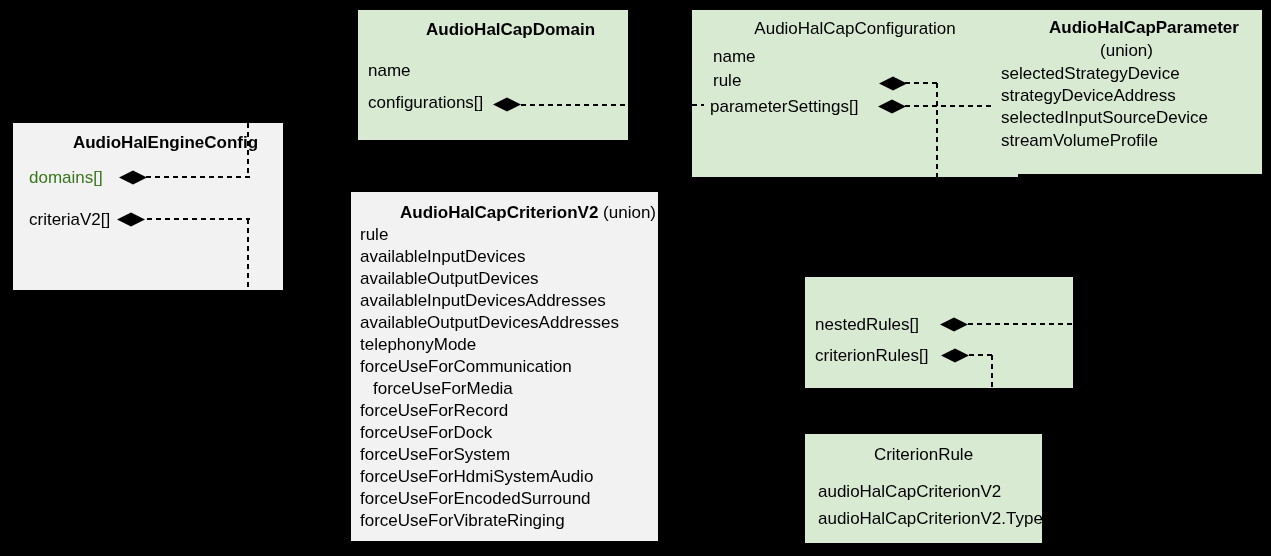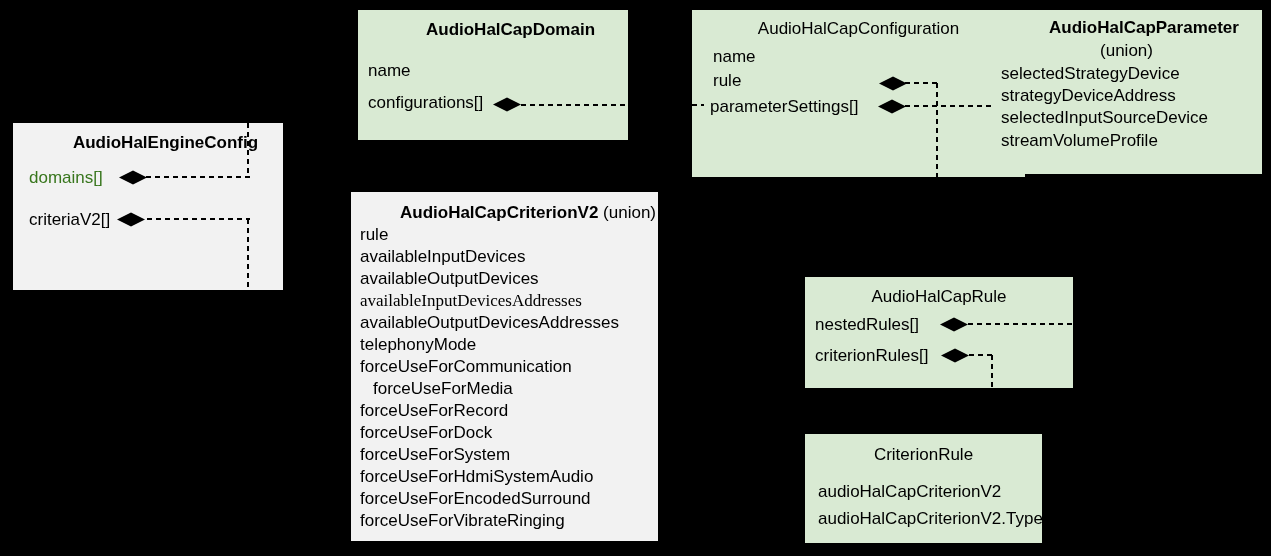--- a/index.html
+++ b/index.html
@@ -49,56 +49,55 @@
     <div class="field green-text" style="left:16px;top:45px;">domains[]</div>
     <div class="field" style="left:16px;top:87px;">criteriaV2[]</div>
   </div>
 
   <div class="box green" style="left:358px;top:10px;width:270px;height:130px;">
     <div class="btitle bold">AudioHalCapDomain</div>
     <div class="field" style="left:10px;top:51px;">name</div>
     <div class="field" style="left:10px;top:83px;">configurations[]</div>
   </div>
 
-  <div class="box green" style="left:692px;top:10px;width:326px;height:167px;padding-left:7px;">
+  <div class="box green" style="left:692px;top:10px;width:326px;height:167px;">
     <div class="btitle" style="top:9px;">AudioHalCapConfiguration</div>
     <div class="field" style="left:21px;top:37px;">name</div>
     <div class="field" style="left:21px;top:61px;">rule</div>
     <div class="field" style="left:18px;top:87px;">parameterSettings[]</div>
   </div>
 
   <div class="box green" style="left:991px;top:10px;width:271px;height:164px;">
     <div class="btitle bold" style="top:8px;">AudioHalCapParameter</div>
     <div class="btitle sub" style="top:31px;">(union)</div>
     <div class="field" style="left:10px;top:54px;">selectedStrategyDevice</div>
     <div class="field" style="left:10px;top:76px;">strategyDeviceAddress</div>
     <div class="field" style="left:10px;top:98px;">selectedInputSourceDevice</div>
     <div class="field" style="left:10px;top:121px;">streamVolumeProfile</div>
   </div>
 
   <div class="box gray" style="left:351px;top:192px;width:307px;height:349px;">
     <div class="btitle titlewrap" style="top:11px;"><span class="bold">AudioHalCapCriterionV2</span> <span class="sub">(union)</span></div>
     <div class="field" style="left:9px;top:33px;">rule</div>
     <div class="field" style="left:9px;top:55px;">availableInputDevices</div>
     <div class="field" style="left:9px;top:77px;">availableOutputDevices</div>
-    <div class="field" style="left:9px;top:99px;font-family:Liberation Serif, serif;">availableInputDevicesAddresses</div>
+    <div class="field" style="left:9px;top:99px;">availableInputDevicesAddresses</div>
     <div class="field" style="left:9px;top:121px;">availableOutputDevicesAddresses</div>
     <div class="field" style="left:9px;top:143px;">telephonyMode</div>
     <div class="field" style="left:9px;top:165px;">forceUseForCommunication</div>
     <div class="field" style="left:22px;top:187px;">forceUseForMedia</div>
     <div class="field" style="left:9px;top:209px;">forceUseForRecord</div>
     <div class="field" style="left:9px;top:231px;">forceUseForDock</div>
     <div class="field" style="left:9px;top:253px;">forceUseForSystem</div>
     <div class="field" style="left:9px;top:275px;">forceUseForHdmiSystemAudio</div>
     <div class="field" style="left:9px;top:297px;">forceUseForEncodedSurround</div>
     <div class="field" style="left:9px;top:319px;">forceUseForVibrateRinging</div>
   </div>
 
   <div class="box green" style="left:805px;top:277px;width:268px;height:111px;">
-    <div class="btitle">AudioHalCapRule</div>
     <div class="field" style="left:10px;top:38px;">nestedRules[]</div>
     <div class="field" style="left:10px;top:69px;">criterionRules[]</div>
   </div>
 
   <div class="box green" style="left:805px;top:434px;width:237px;height:109px;">
     <div class="btitle" style="top:11px;">CriterionRule</div>
     <div class="field" style="left:13px;top:48px;">audioHalCapCriterionV2</div>
     <div class="field" style="left:13px;top:75px;">audioHalCapCriterionV2.Type</div>
   </div>
 

